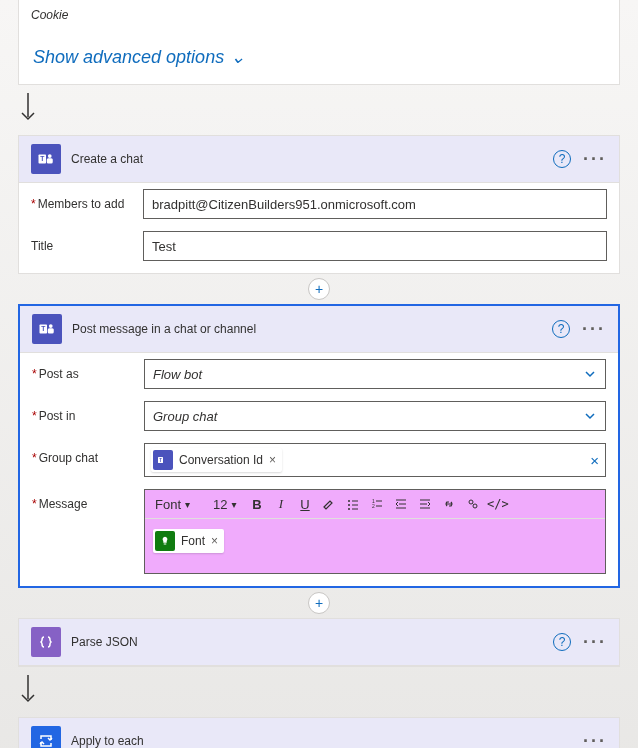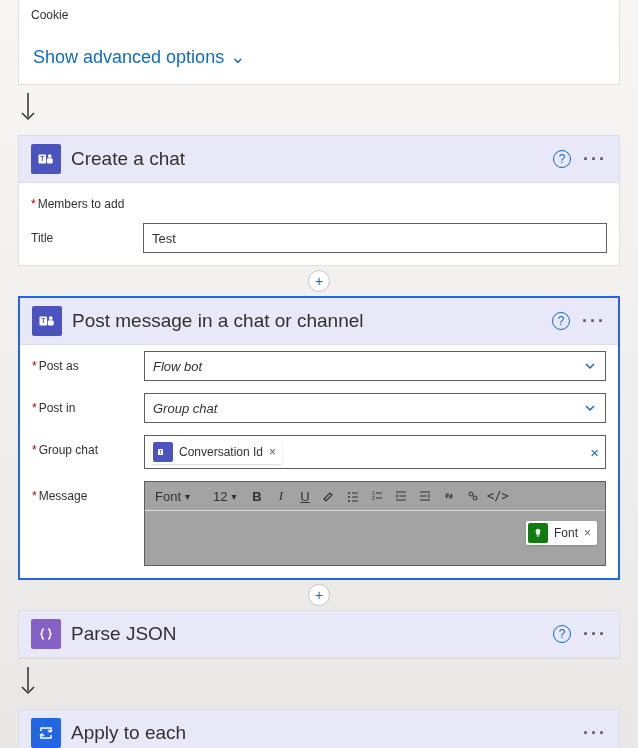--- a/index.html
+++ b/index.html
@@ -41,21 +41,21 @@
     color: #fff;
     margin-right: 10px;
     border-radius: 2px;
     flex-shrink: 0;
   }
   .card-icon.teams { background: #4b53bc; }
   .card-icon.purple { background: #8661c5; }
   .card-icon.blue { background: #2266e3; }
   .card-title {
     flex: 1;
-    font-size: 19px;
+    font-size: 12px;
     color: #323130;
   }
   .card-actions {
     display: flex;
     align-items: center;
     gap: 12px;
     color: #605e5c;
   }
   .help-icon {
     width: 18px;
@@ -153,22 +153,21 @@
   }
   .clear-x {
     margin-left: auto;
     color: #0f6cbd;
     cursor: pointer;
     font-size: 15px;
   }
   .rich-box {
     flex: 1;
     border: 1px solid #605e5c;
-    background: #a3a3a3;
-    text-align: right;
+    background: #f0abfc;
   }
   .toolbar {
     display: flex;
     align-items: center;
     padding: 4px 6px;
     gap: 4px;
     border-bottom: 1px solid #e1dfdd;
     font-size: 13px;
   }
   .tb-sel {
@@ -236,21 +235,21 @@
     top: 6px;
     width: 10px;
     height: 14px;
   }
 </style>
 </head>
 <body>
 
 <div class="canvas">
 
-  <div class="card" style="border-top:none;">
+  <div class="card" style="border-top:none;font-style:italic;">
     <div class="card-body" style="padding-top:0;">
       <div class="form-row">
         <div class="form-label">Cookie</div>
       </div>
     </div>
     <div class="advanced-link">
       <span>Show advanced options</span>
       <span>⌄</span>
     </div>
   </div>
@@ -274,20 +273,21 @@
       </div>
       <div class="card-title">Create a chat</div>
       <div class="card-actions">
         <div class="help-icon">?</div>
         <div class="ellipsis">···</div>
       </div>
     </div>
     <div class="card-body">
       <div class="form-row">
         <div class="form-label"><span class="req">*</span><span>Members to add</span></div>
+        <div class="form-input">bradpitt@CitizenBuilders951.onmicrosoft.com</div>
       </div>
       <div class="form-row">
         <div class="form-label">Title</div>
         <div class="form-input">Test</div>
       </div>
     </div>
   </div>
 
   <div class="add-btn">+</div>
 

